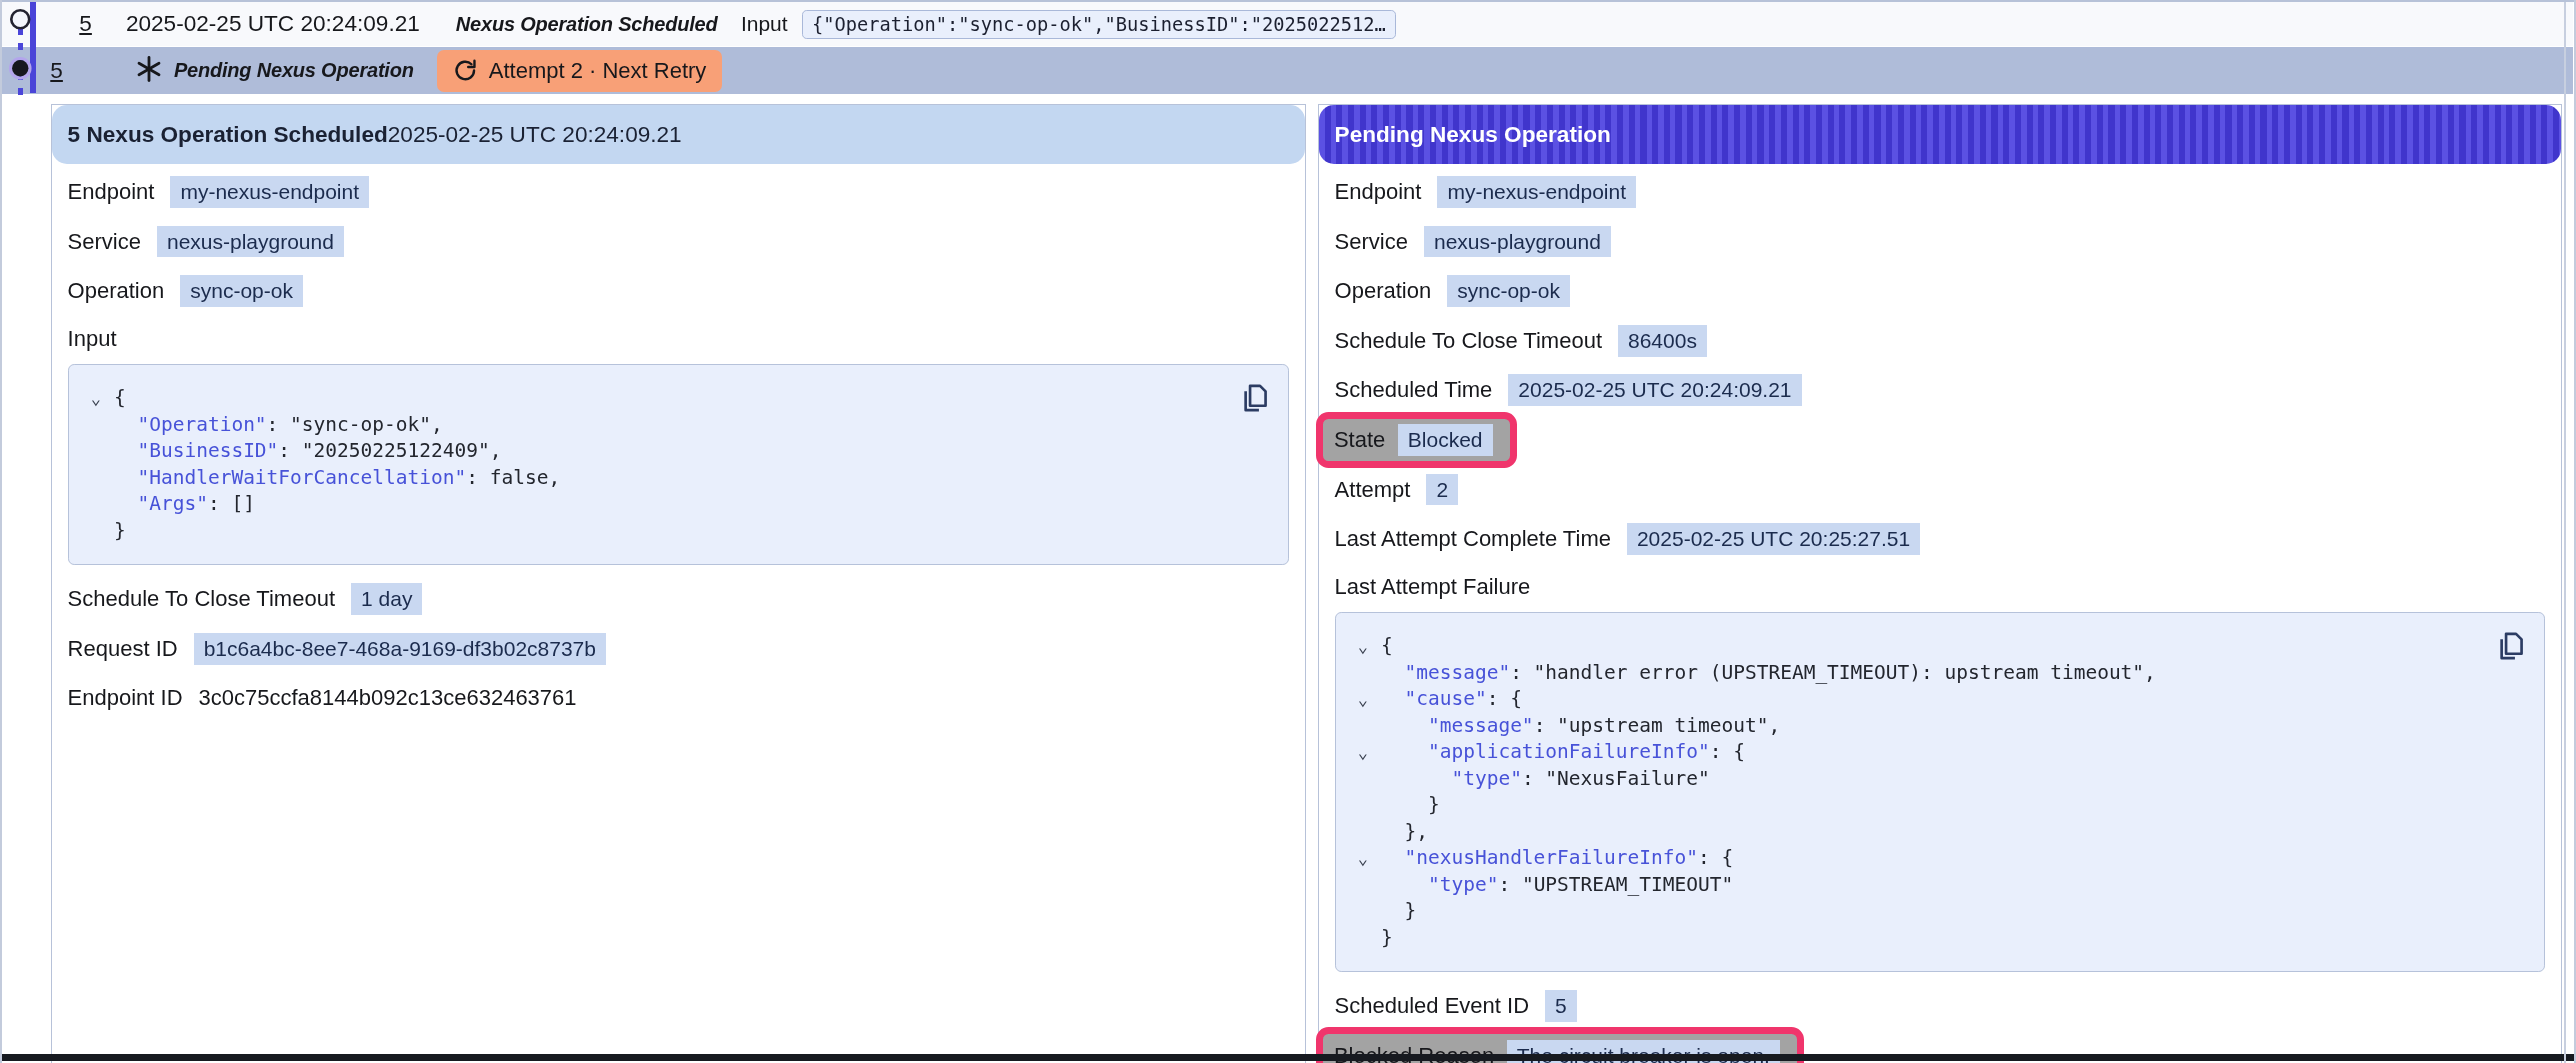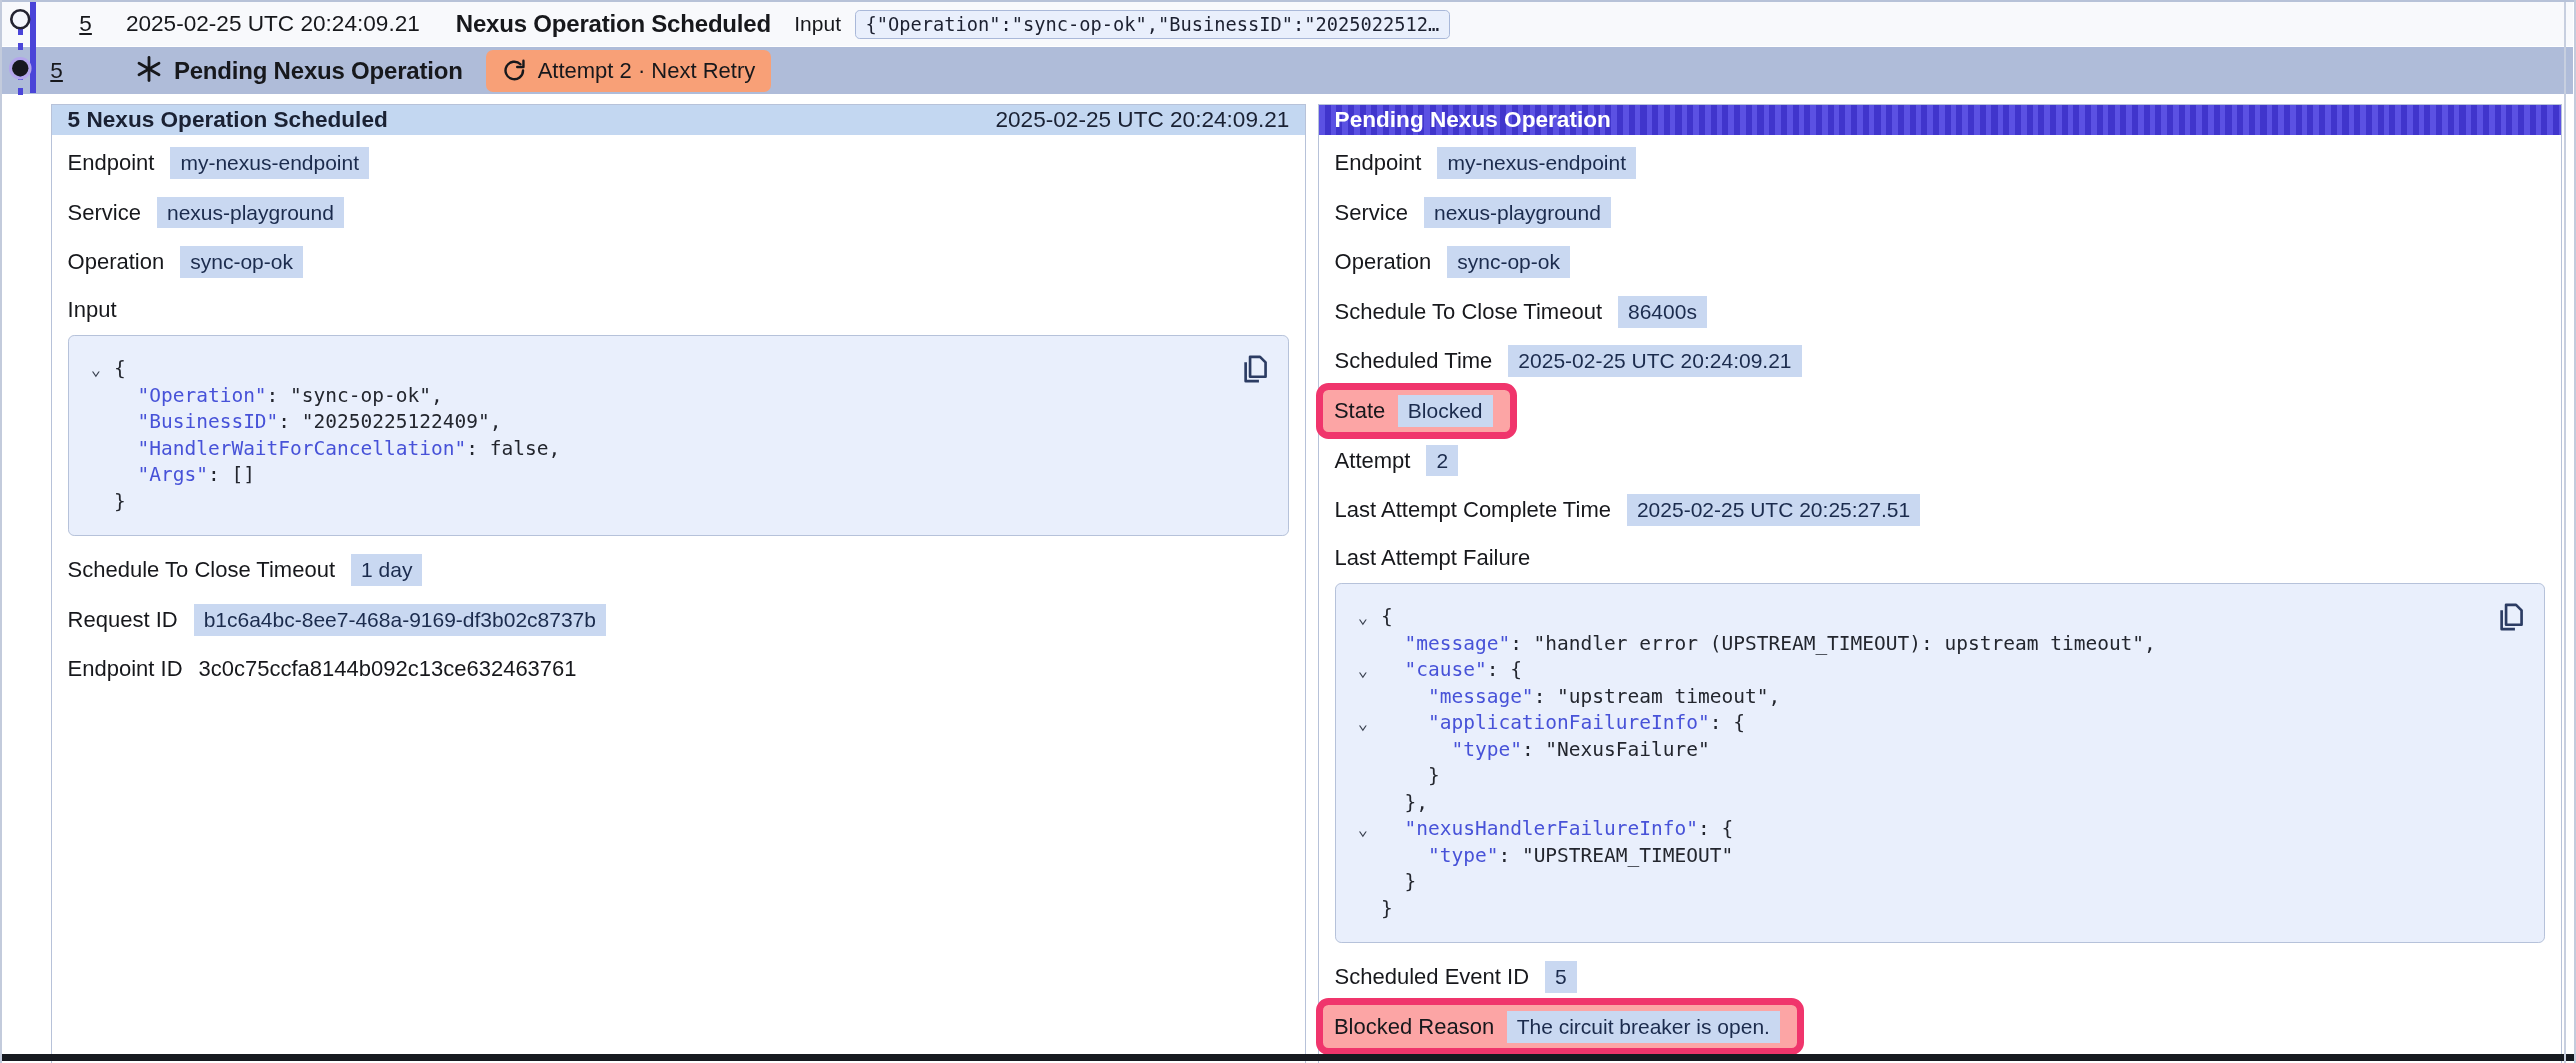--- a/index.html
+++ b/index.html
@@ -13,21 +13,21 @@
   .bottom-line{position:absolute;left:0;top:1054px;width:100%;height:7px;background:#171a20;z-index:5;}
 
   
   .event-row{position:absolute;left:2.3px;width:2571px;display:flex;align-items:center;}
   .row-scheduled{top:2.3px;height:44px;background:#f8f9fc;padding-left:77px;box-sizing:border-box;}
   .row-pending{top:47px;height:47px;background:#afbcd9;padding-left:48px;box-sizing:border-box;}
   .eid{font-size:22.6px;font-weight:500;text-decoration:underline;color:#17181c;}
   .row-scheduled .eid{margin-right:34px;}
   .row-pending .eid{margin-right:72px;}
   .ets{font-size:22.6px;margin-right:36px;}
-  .etitle{font-size:24px;font-weight:700;margin-right:23.4px;letter-spacing:-0.2px;}
+  .etitle{font-size:20px;font-weight:700;margin-right:23.4px;letter-spacing:-0.2px;font-style:italic;}
   .einput-label{font-size:21px;margin-right:14px;}
   .einput-chip{font-family:"DejaVu Sans Mono",monospace;font-size:18.7px;background:#e9effc;
     border:1.6px solid #a9b8d9;border-radius:4.7px;padding:3.1px 9.4px;white-space:nowrap;
     max-width:600px;overflow:hidden;color:#1c2030;}
   .pending-icon{margin-right:11px;flex:none;}
   .retry-badge{display:flex;align-items:center;gap:11px;background:#f8a077;height:42px;
     padding:0 15.6px;border-radius:7px;font-size:22px;color:#17181c;}
 
   
   .rail-bar{position:absolute;left:30px;top:2.3px;width:5.5px;height:91px;background:#4a44d8;z-index:3;}
@@ -35,37 +35,37 @@
     background:repeating-linear-gradient(180deg,#4b45d9 0 7px,transparent 7px 15px);}
   .node{position:absolute;z-index:4;}
   .node-open{left:7px;top:5.5px;}
   .node-filled{left:7px;top:55px;}
 
   
   .panel{position:absolute;top:104px;height:960px;background:#fff;border:1.6px solid #b7c2d9;
     box-sizing:border-box;z-index:2;}
   .panel-left{left:51px;width:1255px;}
   .panel-right{left:1318px;width:1244px;}
-  .panel-header{height:30px;display:flex;align-items:center;justify-content:space-between;
-    padding:0 15.6px;font-size:22.6px;}
+  .panel-header{height:59px;display:flex;align-items:center;justify-content:flex-start;
+    padding:0 15.6px;font-size:22.6px;border-radius:15px;}
   .panel-left .panel-header{background:#c3d7f1;color:#1a2133;}
   .panel-right .panel-header{color:#ffffff;
     background:repeating-linear-gradient(90deg,#5b51e3 0 5.5px,#4035cc 5.5px 11.7px);}
   .ph-title{font-weight:600;}
   .ph-ts{font-weight:400;}
   .panel-body{padding:11px 15.6px 0 15.6px;}
 
   .field-row{display:flex;align-items:center;gap:16px;height:34px;margin-bottom:15.6px;font-size:22px;}
   .field-label{color:#17181c;white-space:nowrap;}
   .chip{background:#c9d8f1;color:#1b2b4d;padding:3.9px 10px;border-radius:0;font-size:21px;white-space:nowrap;}
   .linkval{color:#17181c;font-size:22px;white-space:nowrap;}
   .section-label{font-size:22px;height:31px;display:flex;align-items:center;margin-bottom:9.4px;}
 
   .annotate{display:inline-flex;align-items:center;gap:12.5px;border:7.8px solid #f0356c;
-    border-radius:12.5px;background:#fca5a5;padding:5.5px 17px 5.5px 11px;margin:-13.3px 0 -13.3px -18.7px;
+    border-radius:12.5px;background:#a3a3a3;padding:5.5px 17px 5.5px 11px;margin:-13.3px 0 -13.3px -18.7px;
     position:relative;z-index:6;}
 
   .code-block{position:relative;background:#e9effc;border:1.6px solid #b6c2da;border-radius:6.2px;
     padding:20px 70px 20px 9.4px;font-family:"DejaVu Sans Mono",monospace;font-size:19.5px;
     line-height:26.5px;color:#23262e;margin-bottom:17px;}
   .code-line{display:flex;}
   .caret{width:36px;flex:none;text-align:center;color:#3a4150;font-size:17px;line-height:26.5px;}
   .code-text{white-space:pre;}
   .code-text .k{color:#4752d8;}
   .copy-btn{position:absolute;top:15.6px;right:18.7px;width:31px;height:34px;background:none;border:none;

